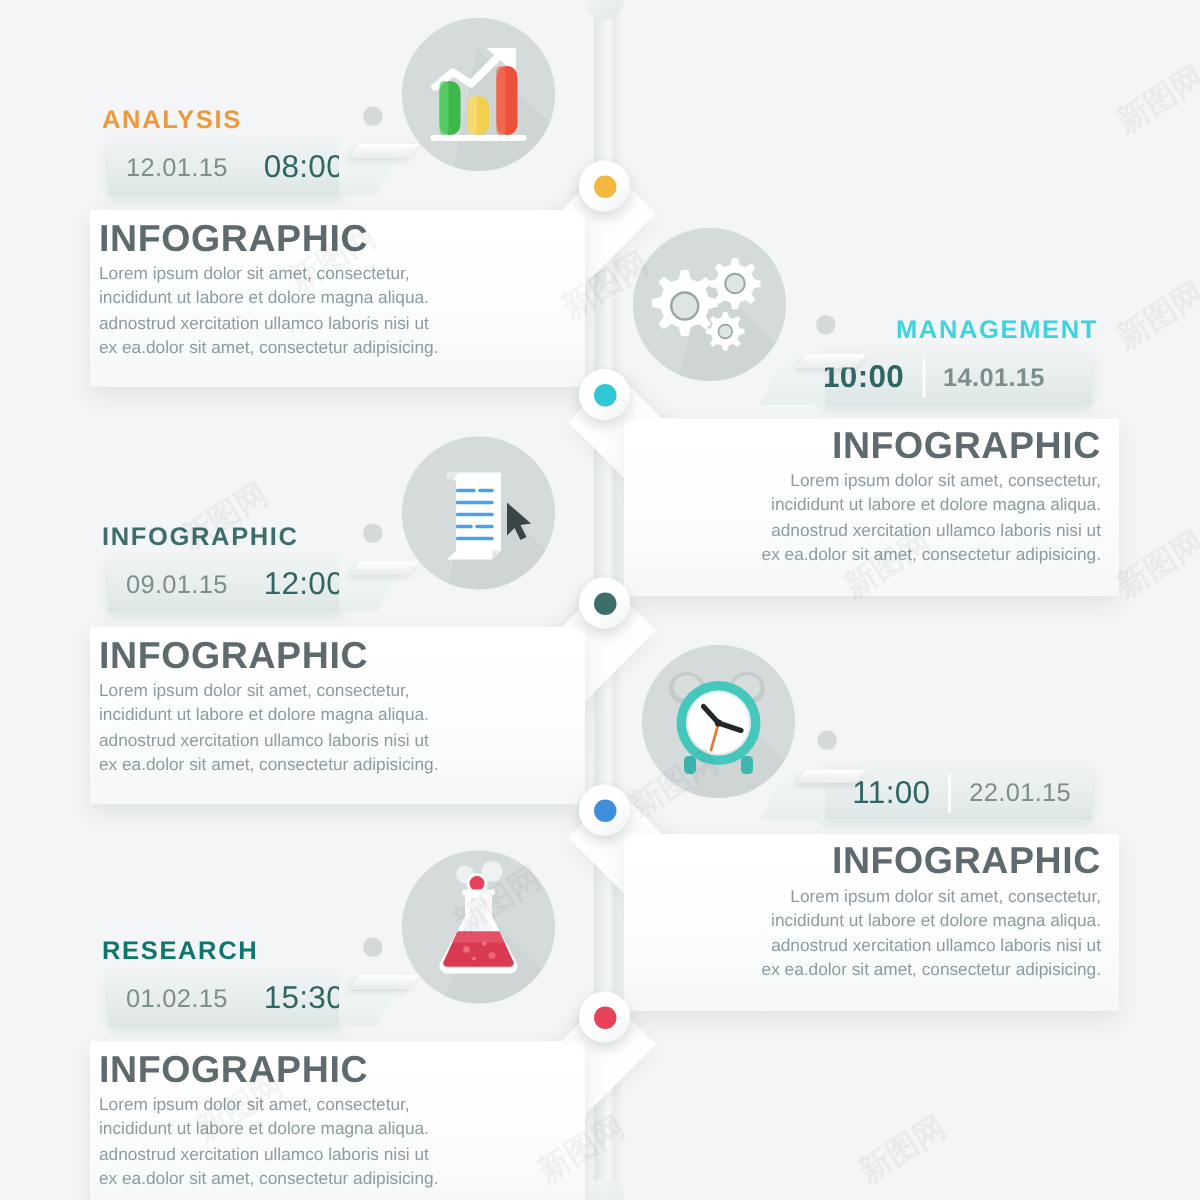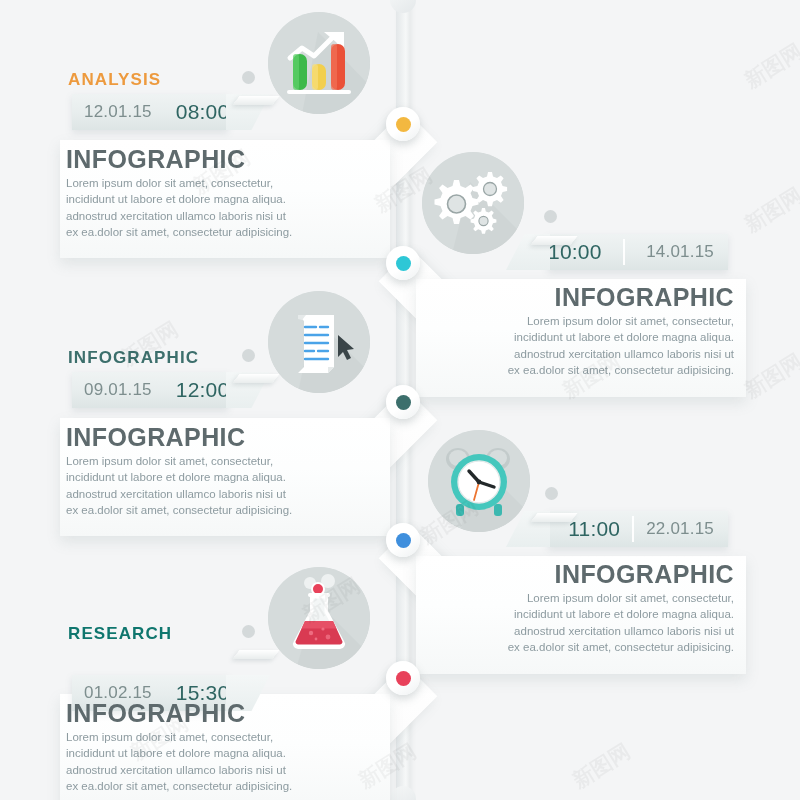--- a/index.html
+++ b/index.html
@@ -195,22 +195,23 @@
       <g fill="#ffffff">
         <path d="M60 56 l3 0 .8 3.4 3 1.2 2.9-2 2.1 2.1 -2 2.9 1.2 3 3.4 .8 0 3 -3.4 .8 -1.2 3 2 2.9 -2.1 2.1 -2.9-2 -3 1.2 -.8 3.4 -3 0 -.8-3.4 -3-1.2 -2.9 2 -2.1-2.1 2-2.9 -1.2-3 -3.4-.8 0-3 3.4-.8 1.2-3 -2-2.9 2.1-2.1 2.9 2 3-1.2 z"></path>
       </g>
       <circle cx="61.5" cy="69" r="4.6" fill="#dfe4e4"></circle>
       <circle cx="61.5" cy="69" r="4.6" fill="none" stroke="#9aa6a6" stroke-width="1.1"></circle>
     </svg>
   </div>
 
   <div class="gdot" style="left:544px;top:210px;"></div>
 
-
-  <div class="chip" style="right:72px;top:234px;width:180px;justify-content:space-between;">
+  <div class="kicker align-r" style="right: 68px; top: 210px; color: rgb(63, 211, 224);">MANAGEMENT</div>
+
+  <div class="chip" style="right:72px;top:234px;width:180px;justify-content:flex-start;font-weight:bold;">
     <span class="notch l"></span>
     <span class="time">10:00</span>
     <span class="sep" style="margin:0 12px;"></span>
     <span class="date" style="padding-right:14px;">14.01.15</span>
   </div>
   <div class="slash" style="left:534px;top:236px;transform:skewX(-38deg);"></div>
 
   <div class="headline align-r" style="right:66px;top:283px;">INFOGRAPHIC</div>
   <div class="body align-r" style="right:66px;top:313px;">
     <span class="ln">Lorem ipsum dolor sit amet, consectetur,</span>
@@ -333,21 +334,21 @@
       <circle cx="60" cy="70" r="2.4" fill="#f2798c" opacity=".7"></circle>
       <circle cx="48" cy="72" r="1.4" fill="#f2798c" opacity=".8"></circle>
       <rect x="40" y="26" width="22" height="4" rx="2" fill="#ffffff"></rect>
     </svg>
   </div>
 
   <div class="gdot" style="left:242px;top:625px;"></div>
 
   <div class="kicker align-l" style="left: 68px; top: 624px; color: #0f766e;">RESEARCH</div>
 
-  <div class="chip" style="left:72px;top:675px;width:156px;">
+  <div class="chip" style="left:72px;top:648px;width:156px;">
     <span style="padding-left:12px;" class="date">01.02.15</span>
     <span class="sep" style="margin:0 12px;"></span>
     <span class="time">15:30</span>
     <span class="notch r"></span>
   </div>
   <div class="slash" style="left:236px;top:650px;transform:skewX(-38deg);"></div>
 
   <div class="headline align-l" style="left:66px;top:699px;">INFOGRAPHIC</div>
   <div class="body align-l" style="left:66px;top:729px;">
     <span class="ln">Lorem ipsum dolor sit amet, consectetur,</span>

